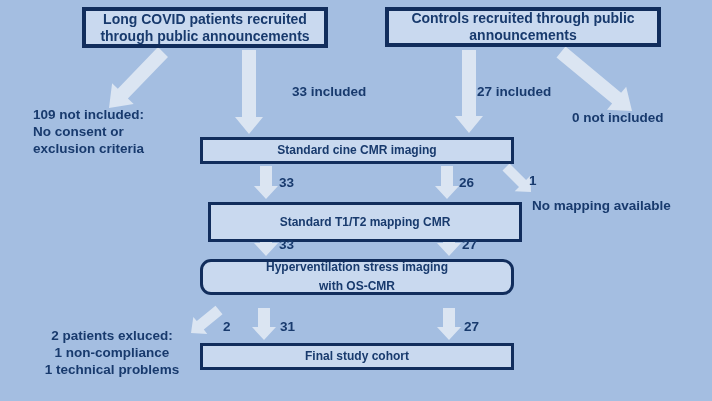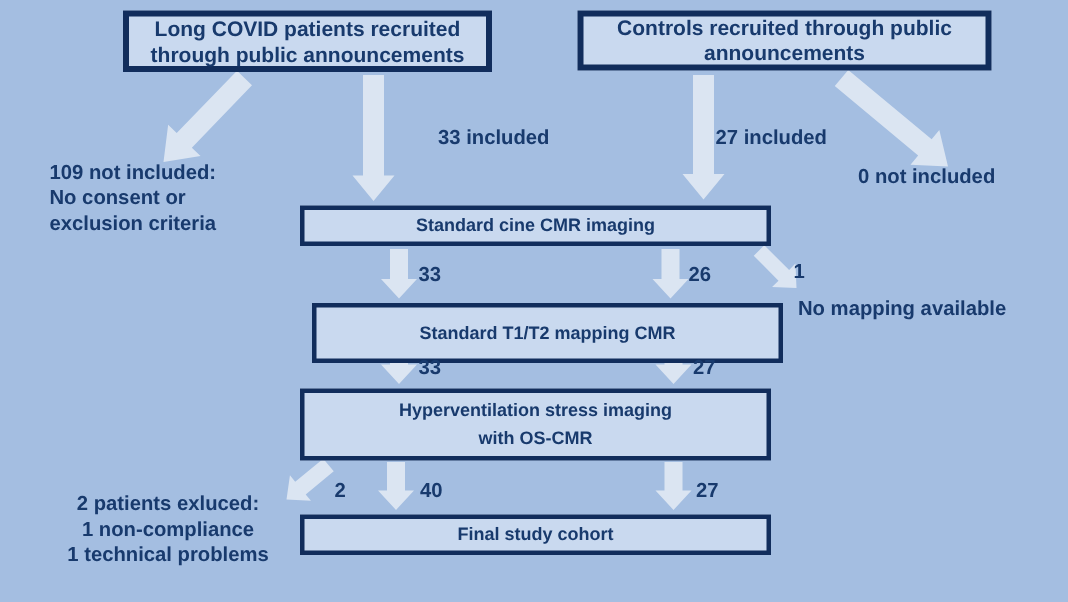--- a/index.html
+++ b/index.html
@@ -33,21 +33,21 @@
     display:flex;align-items:center;justify-content:center;
     text-align:center;
     white-space:pre-line;
     font-size:12px;
     line-height:19px;
   }
   #box-patients{left:82px;top:7px;width:246px;height:41px;font-size:14px;line-height:17px;border-width:4px;}
   #box-controls{left:385px;top:7px;width:276px;height:40px;font-size:14px;line-height:17px;border-width:4px;}
   #box-cine{left:200px;top:137px;width:314px;height:27px;}
   #box-mapping{left:208px;top:202px;width:314px;height:40px;}
-  #box-stress{left:200px;top:259px;width:314px;height:48px;}
+  #box-stress{left:200px;top:259px;width:314px;height:36px;border-radius:11px;}
   #box-final{left:200px;top:343px;width:314px;height:27px;}
   .lbl{
     position:absolute;
     color:var(--text);
     font-weight:bold;
     font-size:13.5px;
     line-height:17px;
     white-space:pre-line;
   }
   #lbl-patients-not-included{left:33px;top:106px;}
@@ -117,21 +117,21 @@
   <div class="lbl" id="lbl-nomapping-count">1</div>
 
   <div class="lbl" id="lbl-nomapping-text">No mapping available</div>
 
   <div class="lbl" id="lbl-mapping-left">33</div>
 
   <div class="lbl" id="lbl-mapping-right">27</div>
 
   <div class="lbl" id="lbl-stress-excluded">2</div>
 
-  <div class="lbl" id="lbl-stress-left">40</div>
+  <div class="lbl" id="lbl-stress-left">31</div>
 
   <div class="lbl" id="lbl-stress-right">27</div>
 
   <div class="lbl" id="lbl-excluded-detail">2 patients exluced:
 1 non-compliance
 1 technical problems</div>
 
 </div>
 
 </body></html>

